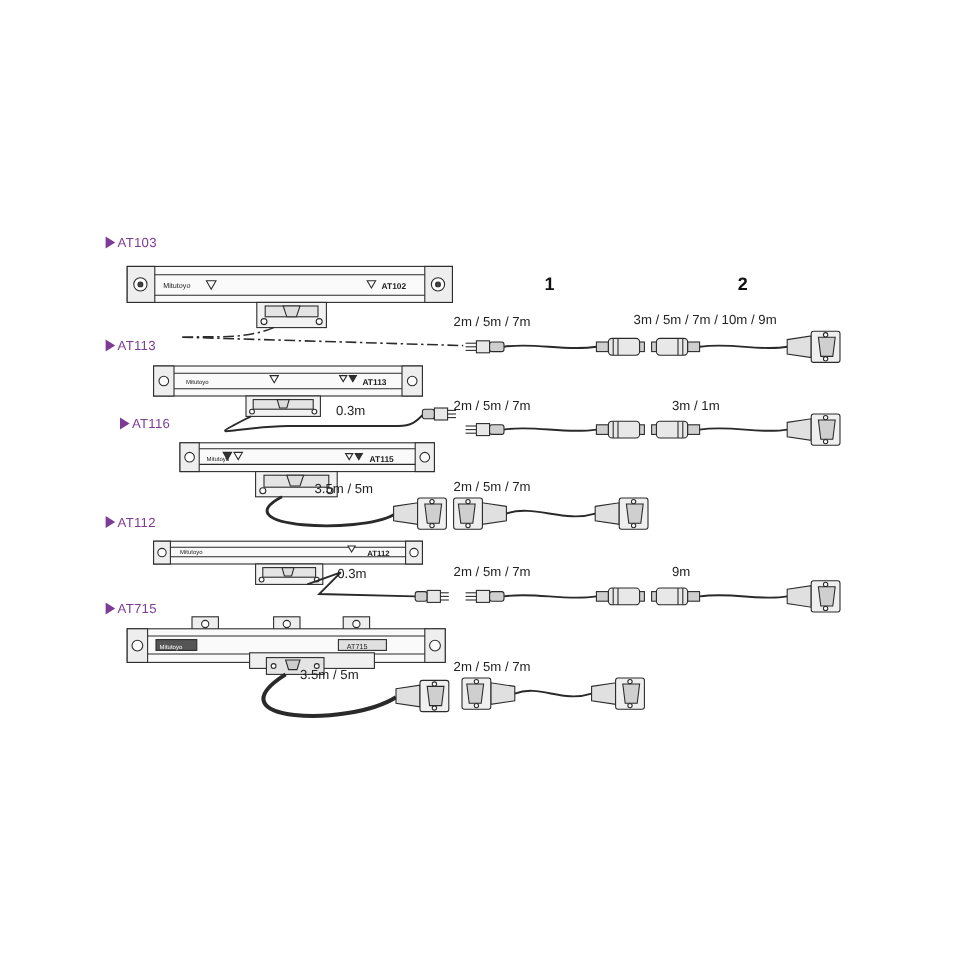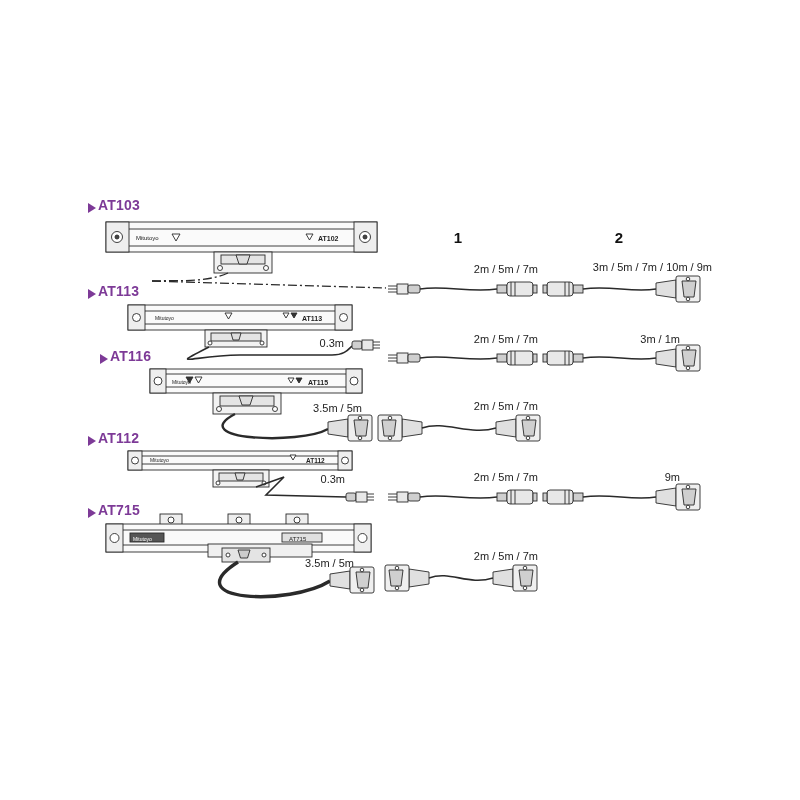--- a/index.html
+++ b/index.html
@@ -1,21 +1,21 @@
 <!DOCTYPE html>
 <html style="--accent: #7d3a97;"><head>
 <meta charset="utf-8">
 <style>
   *{margin:0;padding:0;box-sizing:border-box}
   html,body{width:800px;height:800px;background:#fff;font-family:"Liberation Sans",sans-serif}
   .canvas{position:absolute;left:0;top:0;width:800px;height:800px;background:#fff;overflow:hidden}
-  .plabel{position:absolute;display:flex;align-items:flex-end;font-weight:bold;font-size:14px;color:var(--accent,#7d3a97);letter-spacing:0.2px}
+  .plabel{position:absolute;display:flex;align-items:flex-start;font-weight:normal;font-size:11px;color:var(--accent,#7d3a97);letter-spacing:0.2px}
   .tri{width:0;height:0;border-left:8px solid var(--accent,#7d3a97);border-top:5px solid transparent;border-bottom:5px solid transparent;margin-right:2px}
   .colhead{position:absolute;text-align:center;font-weight:bold;font-size:15px;color:#111}
-  .len{position:absolute;text-align:right;font-size:11px;color:#222;white-space:nowrap}
+  .len{position:absolute;text-align:left;font-size:11px;color:#222;white-space:nowrap}
   svg.art{position:absolute;left:0;top:0}
   .art *{stroke:#2a2a2a;stroke-width:0.9}
   .art text{stroke:none;fill:#222;font-family:"Liberation Sans",sans-serif}
   .art .cbl{fill:none;stroke-width:1.6}
   .art .w2{fill:none;stroke-width:2.4}
   .art .w3{fill:none;stroke-width:3.4}
   .art .dashdot{fill:none;stroke-dasharray:9 3 2 3;stroke-width:1.3}
   .art .t5{font-size:5px}
   .art .t6{font-size:6px}
   .art .t7b{font-size:7px;font-weight:bold}

